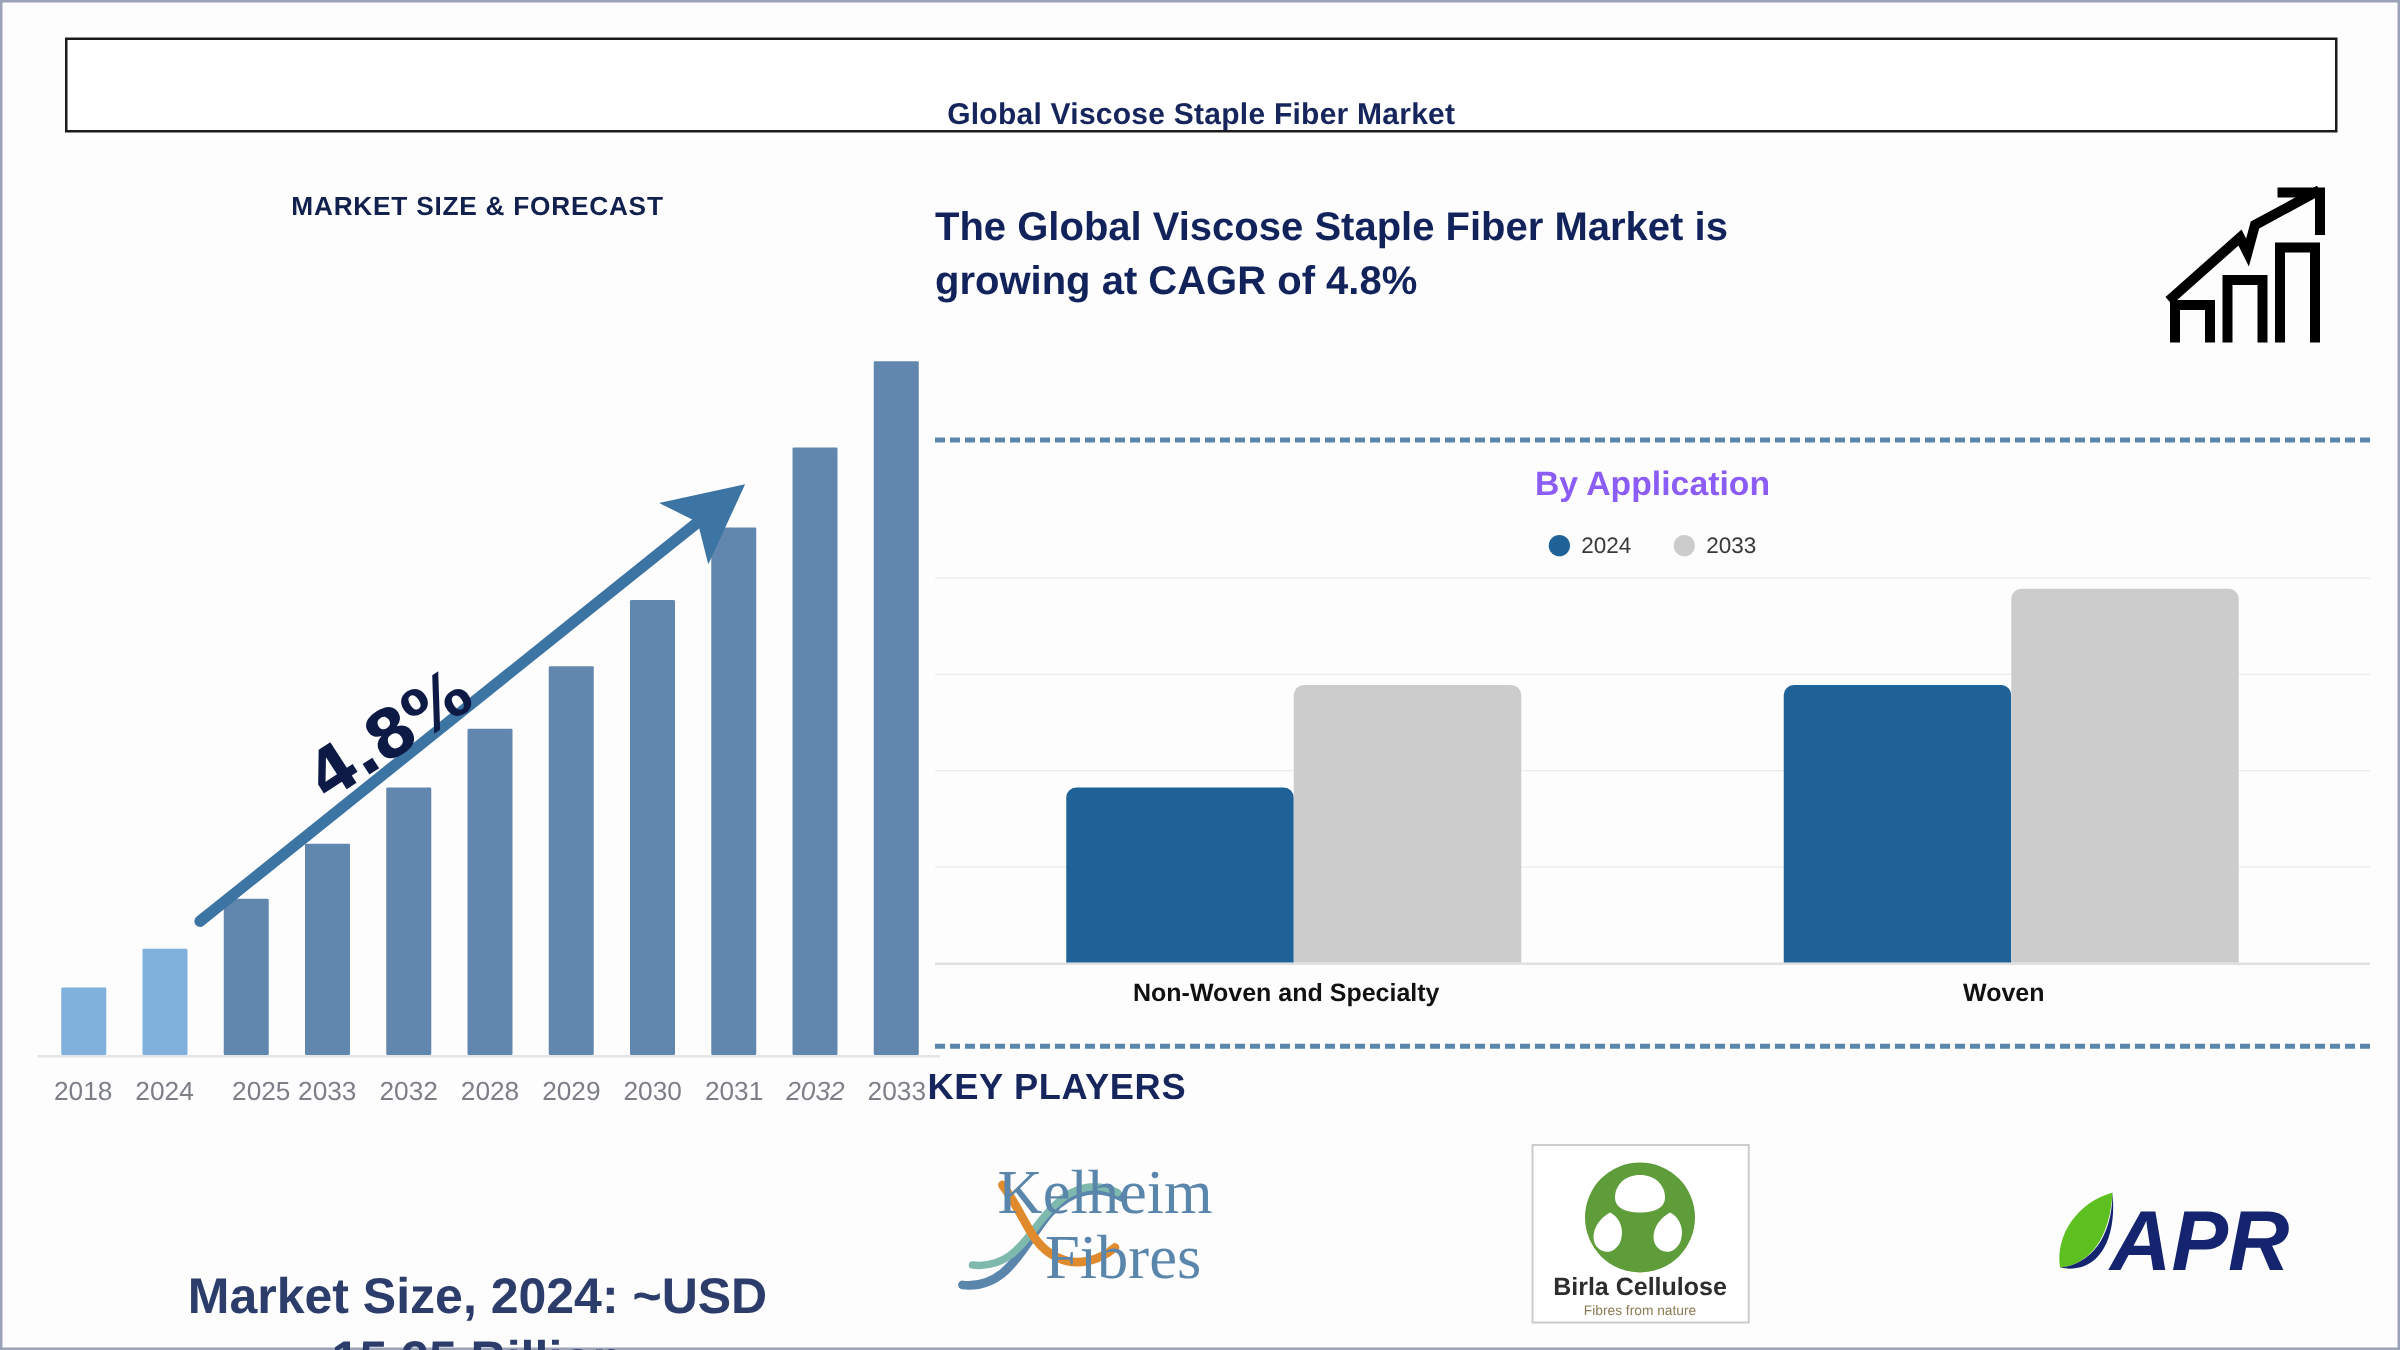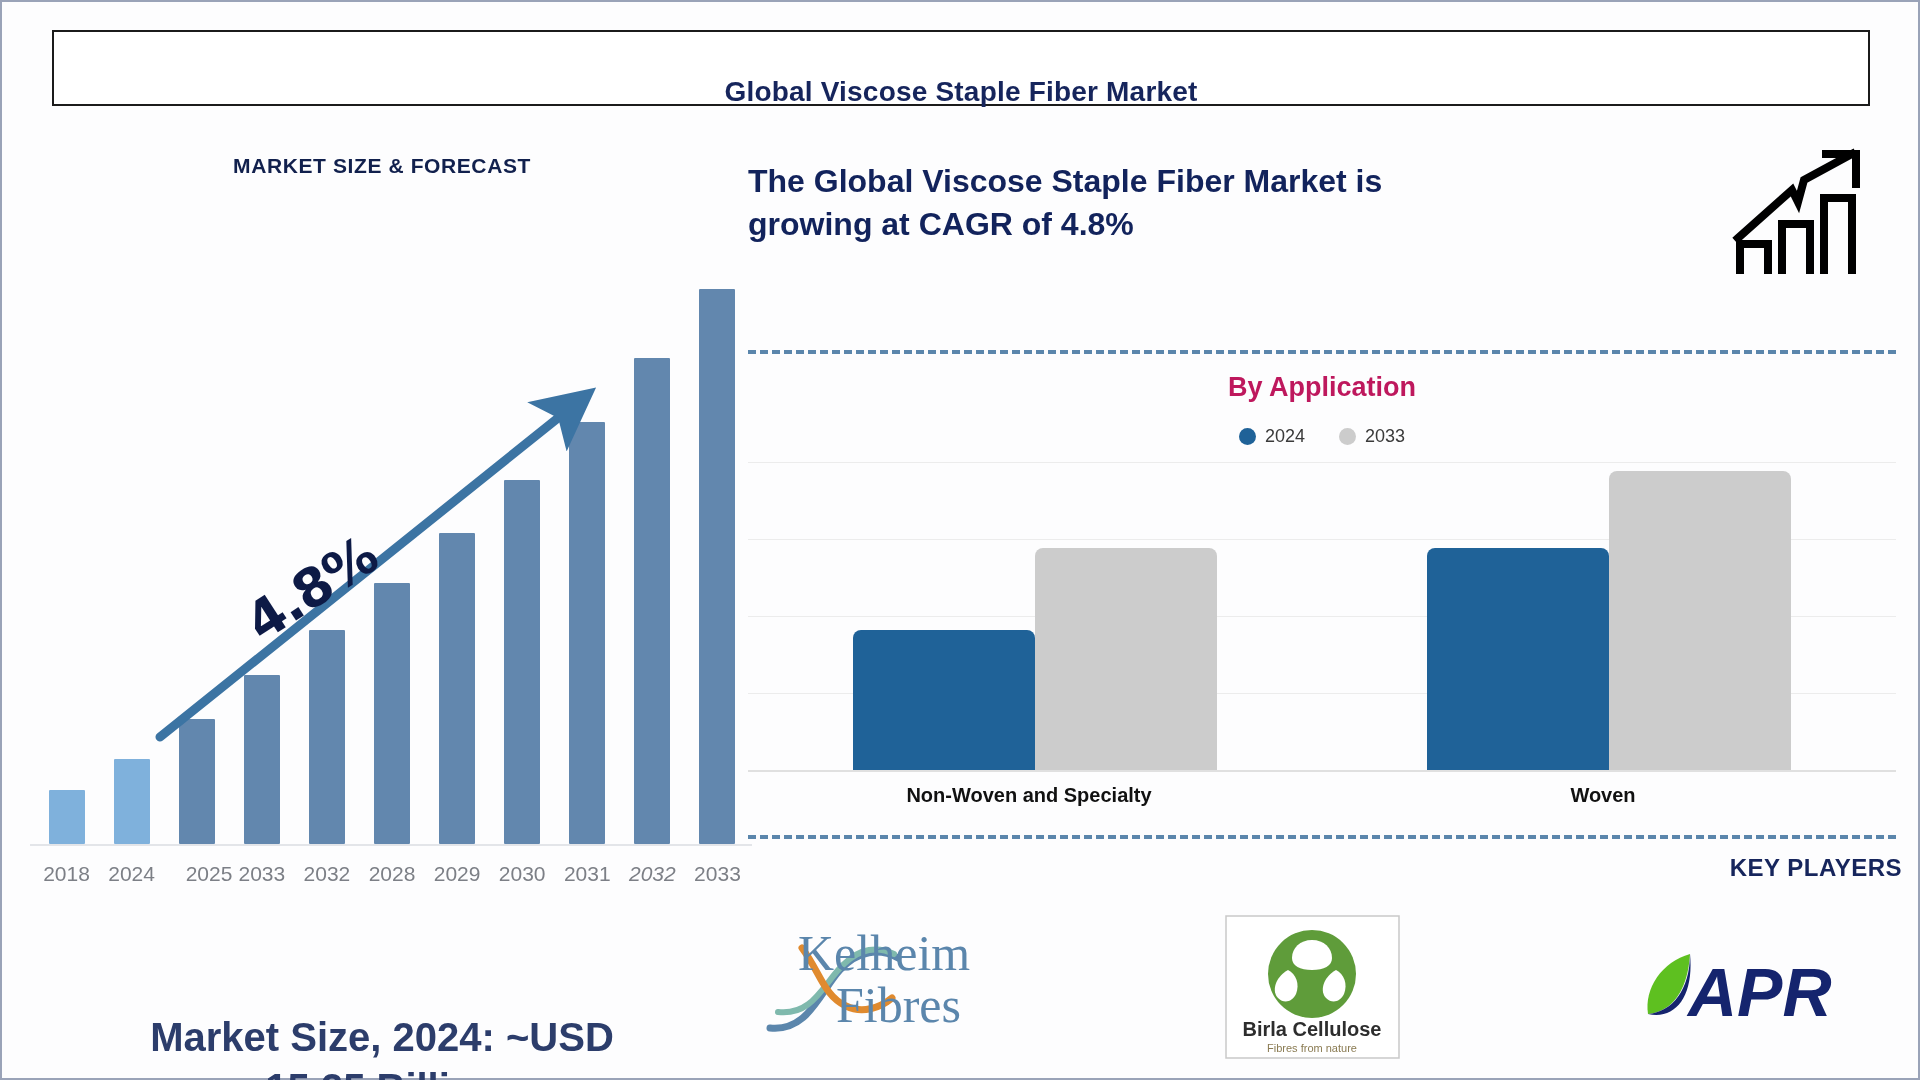--- a/index.html
+++ b/index.html
@@ -20,21 +20,21 @@
   
   .title-box {
     position: absolute;
     left: 50px; top: 28px;
     width: 1818px; height: 76px;
     border: 2px solid #1b1b1b;
     background: #ffffff;
     display: flex; align-items: center; justify-content: center;
   }
   .title-text {
-    font-size: 28px; font-weight: bold;
+    font-size: 24px; font-weight: bold;
     color: #16255c;
     letter-spacing: 0.2px;
     white-space: nowrap;
     margin-top: 47px;
   }
 
   
   .left-panel {
     position: absolute;
     left: 10px; top: 130px;
@@ -147,21 +147,21 @@
     border-top: 4px dashed #5b86ac;
   }
   .divider.top { top: 218px; }
   .divider.bot { top: 703px; }
 
   .by-app-title {
     position: absolute;
     left: 0; top: 240px; width: 1160px;
     text-align: center;
     font-size: 27px; font-weight: bold;
-    color: #be185d;
+    color: #8b5cf6;
   }
 
   .legend {
     position: absolute;
     left: 0; top: 294px; width: 1160px;
     display: flex; justify-content: center; align-items: center;
     gap: 34px;
   }
   .legend-item { display: flex; align-items: center; gap: 9px; }
   .legend-dot { width: 17px; height: 17px; border-radius: 50%; }
@@ -193,22 +193,22 @@
     top: 652px;
     font-size: 20px; font-weight: bold;
     color: #111111;
     text-align: center;
   }
 
   
   .kp-title {
     position: absolute;
     left: 0; top: 722px; width: 1160px;
-    text-align: right;
-    font-size: 24px; font-weight: bold;
+    text-align: left;
+    font-size: 29px; font-weight: bold;
     color: #16255c;
     letter-spacing: 0.5px;
   }
   .logos {
     position: absolute;
     left: 20px; top: 780px;
     width: 1130px; height: 150px;
     display: flex; align-items: center; justify-content: space-between;
   }
   .logo-slot {

